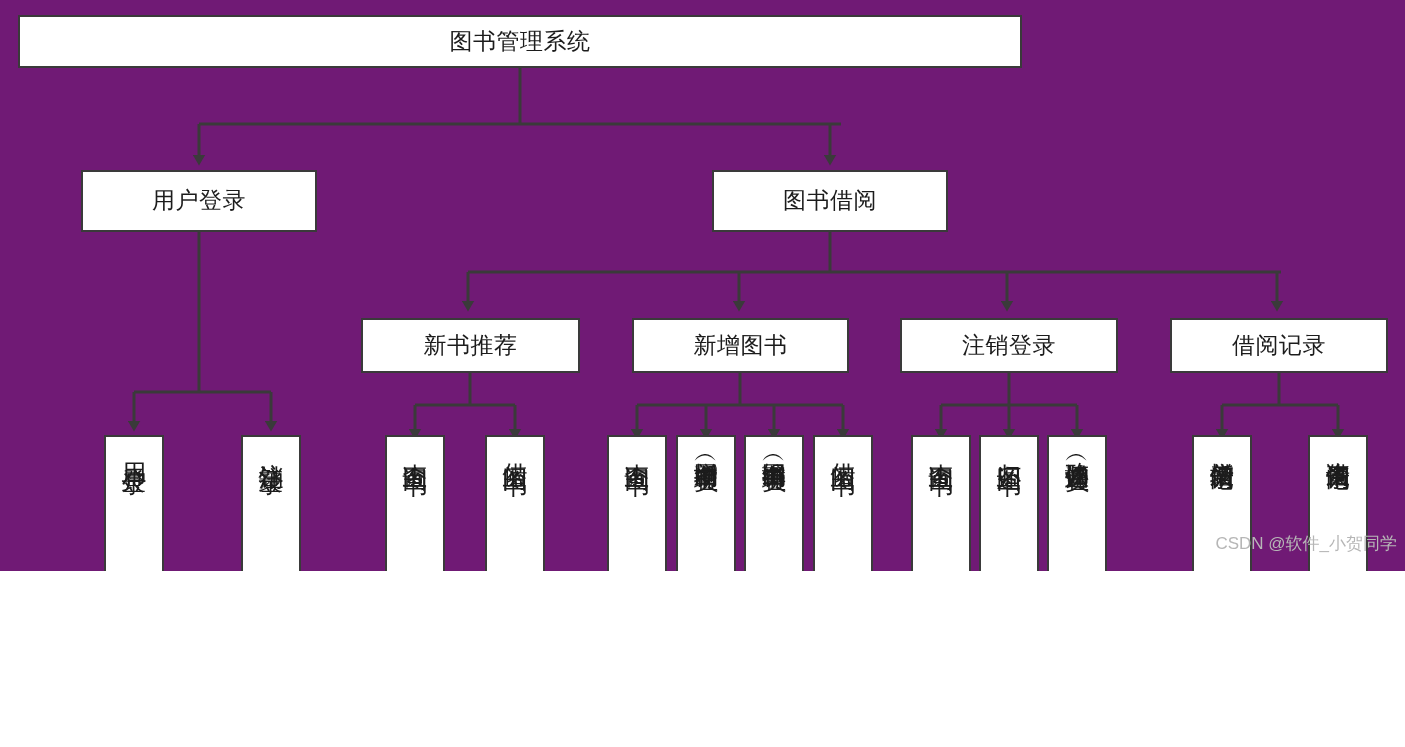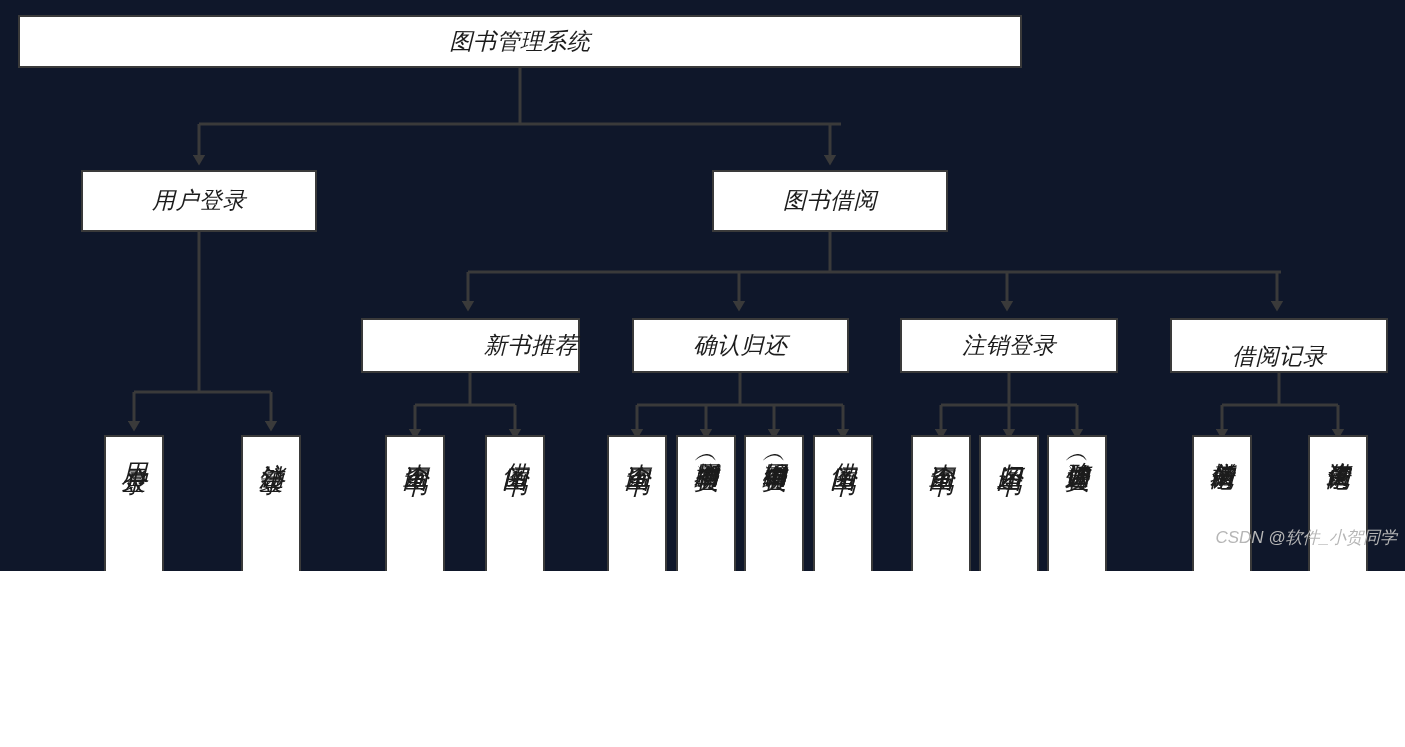--- a/index.html
+++ b/index.html
@@ -9,23 +9,22 @@
     background: #ffffff;
   }
   body {
     font-family: "Liberation Sans", "DejaVu Sans", sans-serif;
     color: #1a1a1a;
   }
   #diagram-root {
     position: relative;
     width: 1405px;
     height: 571px;
-    background: #0f172a;
+    background: #701a75;
     overflow: hidden;
-    font-style: italic;
   }
   svg#connectors {
     position: absolute;
     left: 0;
     top: 0;
     width: 1405px;
     height: 747px;
     pointer-events: none;
   }
   .node {
@@ -67,21 +66,21 @@
     white-space: nowrap;
     max-height: 286px;
   }
   .node.vert.tall .node-label {
     font-size: 24px;
     letter-spacing: 1px;
   }
   #watermark {
     position: absolute;
     right: 8px;
-    bottom: 22px;
+    bottom: 16px;
     font-size: 17px;
     color: #b6b6b6;
     white-space: nowrap;
     user-select: none;
   }
 </style>
 </head>
 <body>
 
 <div id="diagram-root">
@@ -141,33 +140,33 @@
   </div>
 
   <div class="node horiz" style="left:81px; top:170px; width:236px; height:62px;">
     <span class="node-label">用户登录</span>
   </div>
 
   <div class="node horiz" style="left:712px; top:170px; width:236px; height:62px;">
     <span class="node-label">图书借阅</span>
   </div>
 
-  <div class="node horiz" style="left:361px; top:318px; width:219px; height:55px;justify-content:flex-end;">
+  <div class="node horiz" style="left:361px; top:318px; width:219px; height:55px;">
     <span class="node-label">新书推荐</span>
   </div>
 
   <div class="node horiz" style="left:632px; top:318px; width:217px; height:55px;">
-    <span class="node-label">确认归还</span>
+    <span class="node-label">新增图书</span>
   </div>
 
   <div class="node horiz" style="left:900px; top:318px; width:218px; height:55px;">
     <span class="node-label">注销登录</span>
   </div>
 
-  <div class="node horiz" style="left:1170px; top:318px; width:218px; height:55px;align-items:flex-end;">
+  <div class="node horiz" style="left:1170px; top:318px; width:218px; height:55px;">
     <span class="node-label">借阅记录</span>
   </div>
 
   <div class="node vert" style="left:104px; top:435px; width:60px; height:299px;">
     <span class="node-label">用户登录</span>
   </div>
 
   <div class="node vert" style="left:241px; top:435px; width:60px; height:299px;">
     <span class="node-label">注销登录</span>
   </div>

